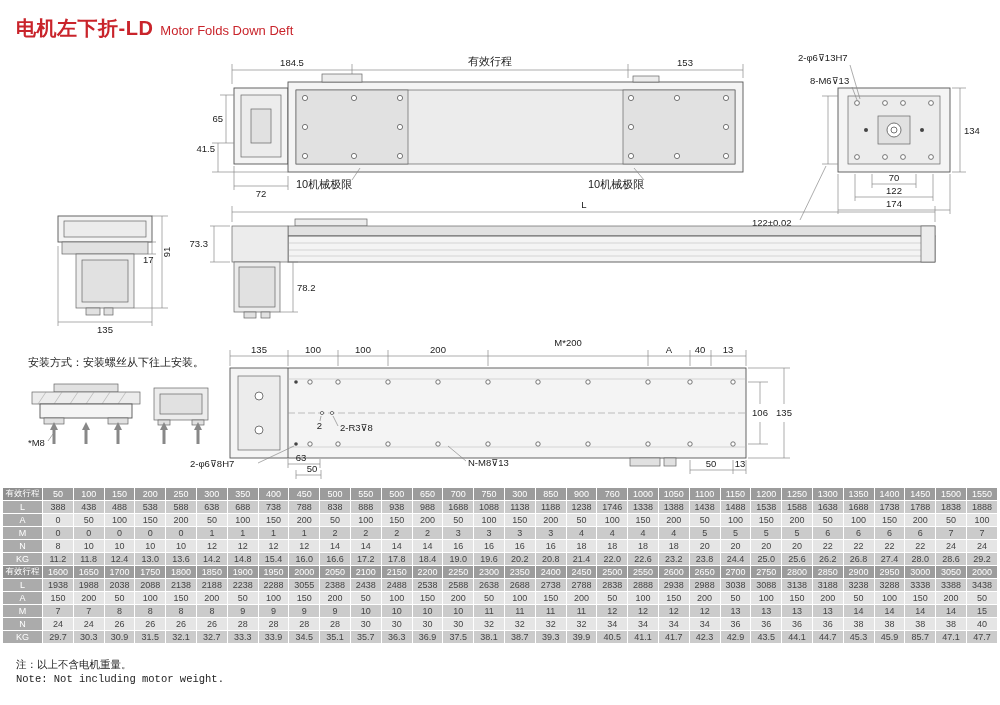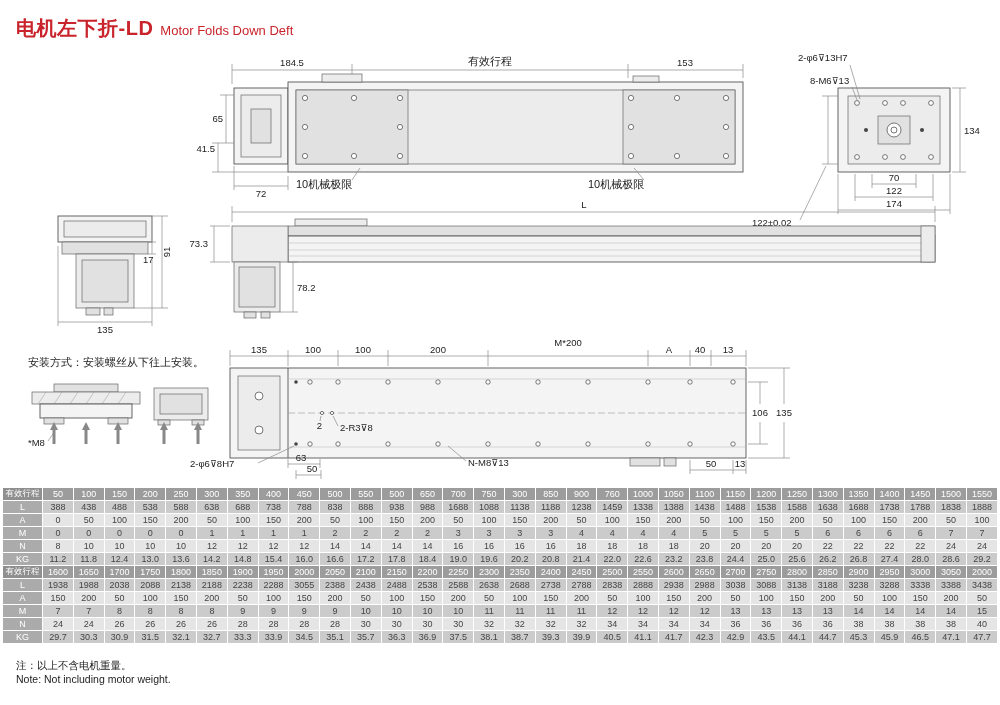--- a/index.html
+++ b/index.html
@@ -23,21 +23,21 @@
   .hatch { stroke:#999; stroke-width:0.5; }
   .bolt  { fill:#888; stroke:none; }
   .spec { position:absolute; left:2px; top:487px; width:996px; border-collapse:collapse; table-layout:fixed; }
   .spec td { border:1px solid #fff; font-size:9px; color:#444; text-align:center; height:13px; padding:0; overflow:hidden; white-space:nowrap; }
   .spec td.lbl { width:40px; background:#a6a6a6; color:#fff; }
   .spec tr.row-stroke td { background:#9c9c9c; color:#fff; }
   .spec tr.row-stroke td.lbl { background:#8f8f8f; font-size:8.5px; }
   .spec tr.row-g td { background:#cbcbcb; }
   .spec tr.row-l td { background:#e5e5e5; }
   .spec tr.row-g td.lbl, .spec tr.row-l td.lbl { background:#ababab; color:#fff; }
-  .notes { position:absolute; left:16px; top:659px; font-size:10.5px; color:#222; line-height:1.3; }
+  .notes { position:absolute; left:16px; top:659px; font-size:10.5px; color:#222; line-height:1.3;font-family:Liberation Mono, monospace; }
 </style>
 </head>
 <body>
 
 <div class="page">
 
   <div class="hdr">
     <span class="cn">电机左下折-LD</span><span class="en">Motor Folds Down Deft</span>
   </div>
 
@@ -391,21 +391,21 @@
           <td>788</td>
           <td>838</td>
           <td>888</td>
           <td>938</td>
           <td>988</td>
           <td>1688</td>
           <td>1088</td>
           <td>1138</td>
           <td>1188</td>
           <td>1238</td>
-          <td>1459</td>
+          <td>1746</td>
           <td>1338</td>
           <td>1388</td>
           <td>1438</td>
           <td>1488</td>
           <td>1538</td>
           <td>1588</td>
           <td>1638</td>
           <td>1688</td>
           <td>1738</td>
           <td>1788</td>
@@ -741,21 +741,21 @@
           <td>40.5</td>
           <td>41.1</td>
           <td>41.7</td>
           <td>42.3</td>
           <td>42.9</td>
           <td>43.5</td>
           <td>44.1</td>
           <td>44.7</td>
           <td>45.3</td>
           <td>45.9</td>
-          <td>46.5</td>
+          <td>85.7</td>
           <td>47.1</td>
           <td>47.7</td>
         </tr>
       </tbody>
   </table>
 
   <div class="notes">
     <div>注：以上不含电机重量。</div>
     <div>Note: Not including motor weight.</div>
   </div>

